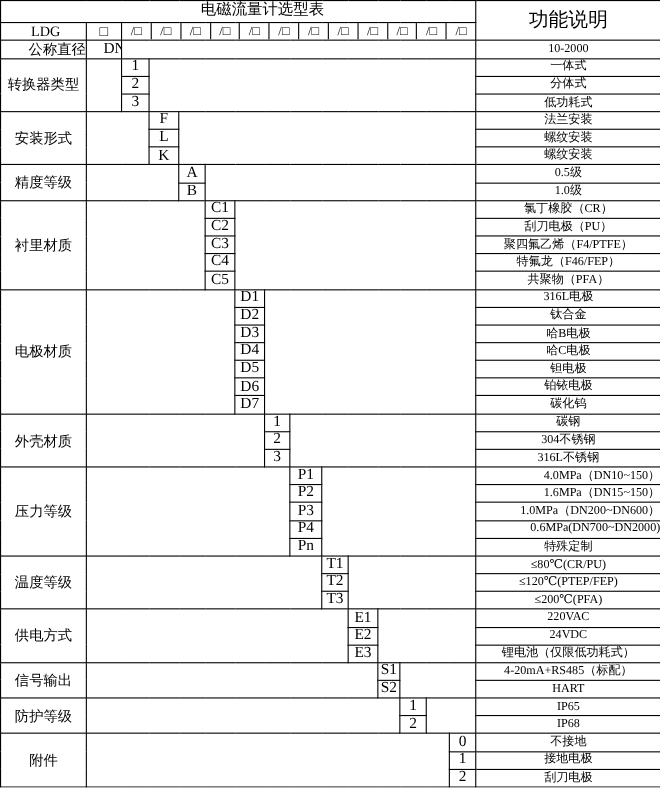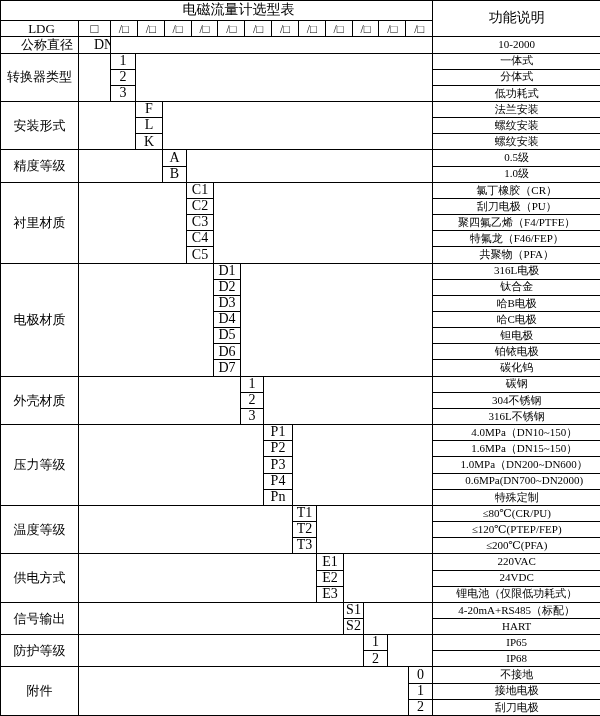--- a/index.html
+++ b/index.html
@@ -14,32 +14,32 @@
   td{
     border:1px solid #000;
     padding:0;margin:0;
     text-align:center;vertical-align:middle;
     font-size:13px;line-height:1.05;
     overflow:hidden;white-space:nowrap;
   }
   tr{height:16px;}
   tr.r-title{height:20px;}
   td.title-cell{font-size:14px;padding-left:44px;}
-  td.desc-head{font-size:14px;}
+  td.desc-head{font-size:18px;}
   td.model-prefix{text-align:center;padding-left:4px;}
   td.boxes-cell{padding:0;}
   .boxrow{display:flex;height:100%;align-items:stretch;}
   .boxrow span{
     flex:1;display:flex;align-items:center;justify-content:center;
     font-size:11.5px;
   }
   .boxrow span + span{border-left:1px solid #000;}
   td.code{font-size:14px;}
   td.desc{font-size:11px;}
-  td.al{text-align:center;padding-left:15px;}
+  td.al{text-align:right;padding-left:15px;}
   td.label-cell{font-size:13px;}
 </style>
 </head>
 <body>
 
 <div class="wrap">
   <table>
     <colgroup>
       <col style="width:78px">
         <col style="width:32px">

